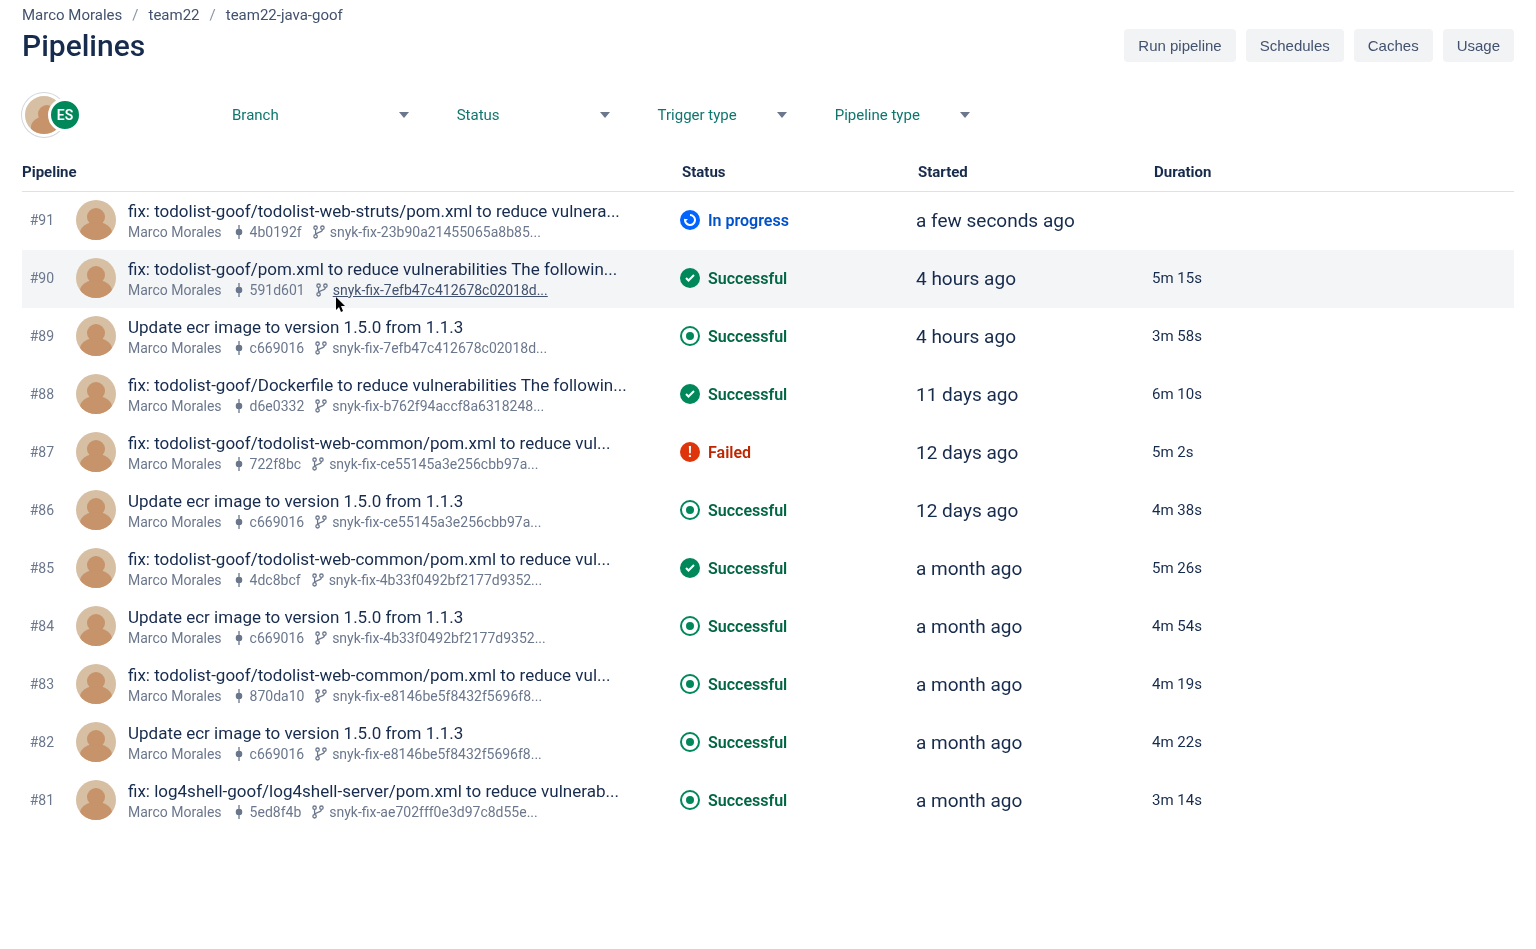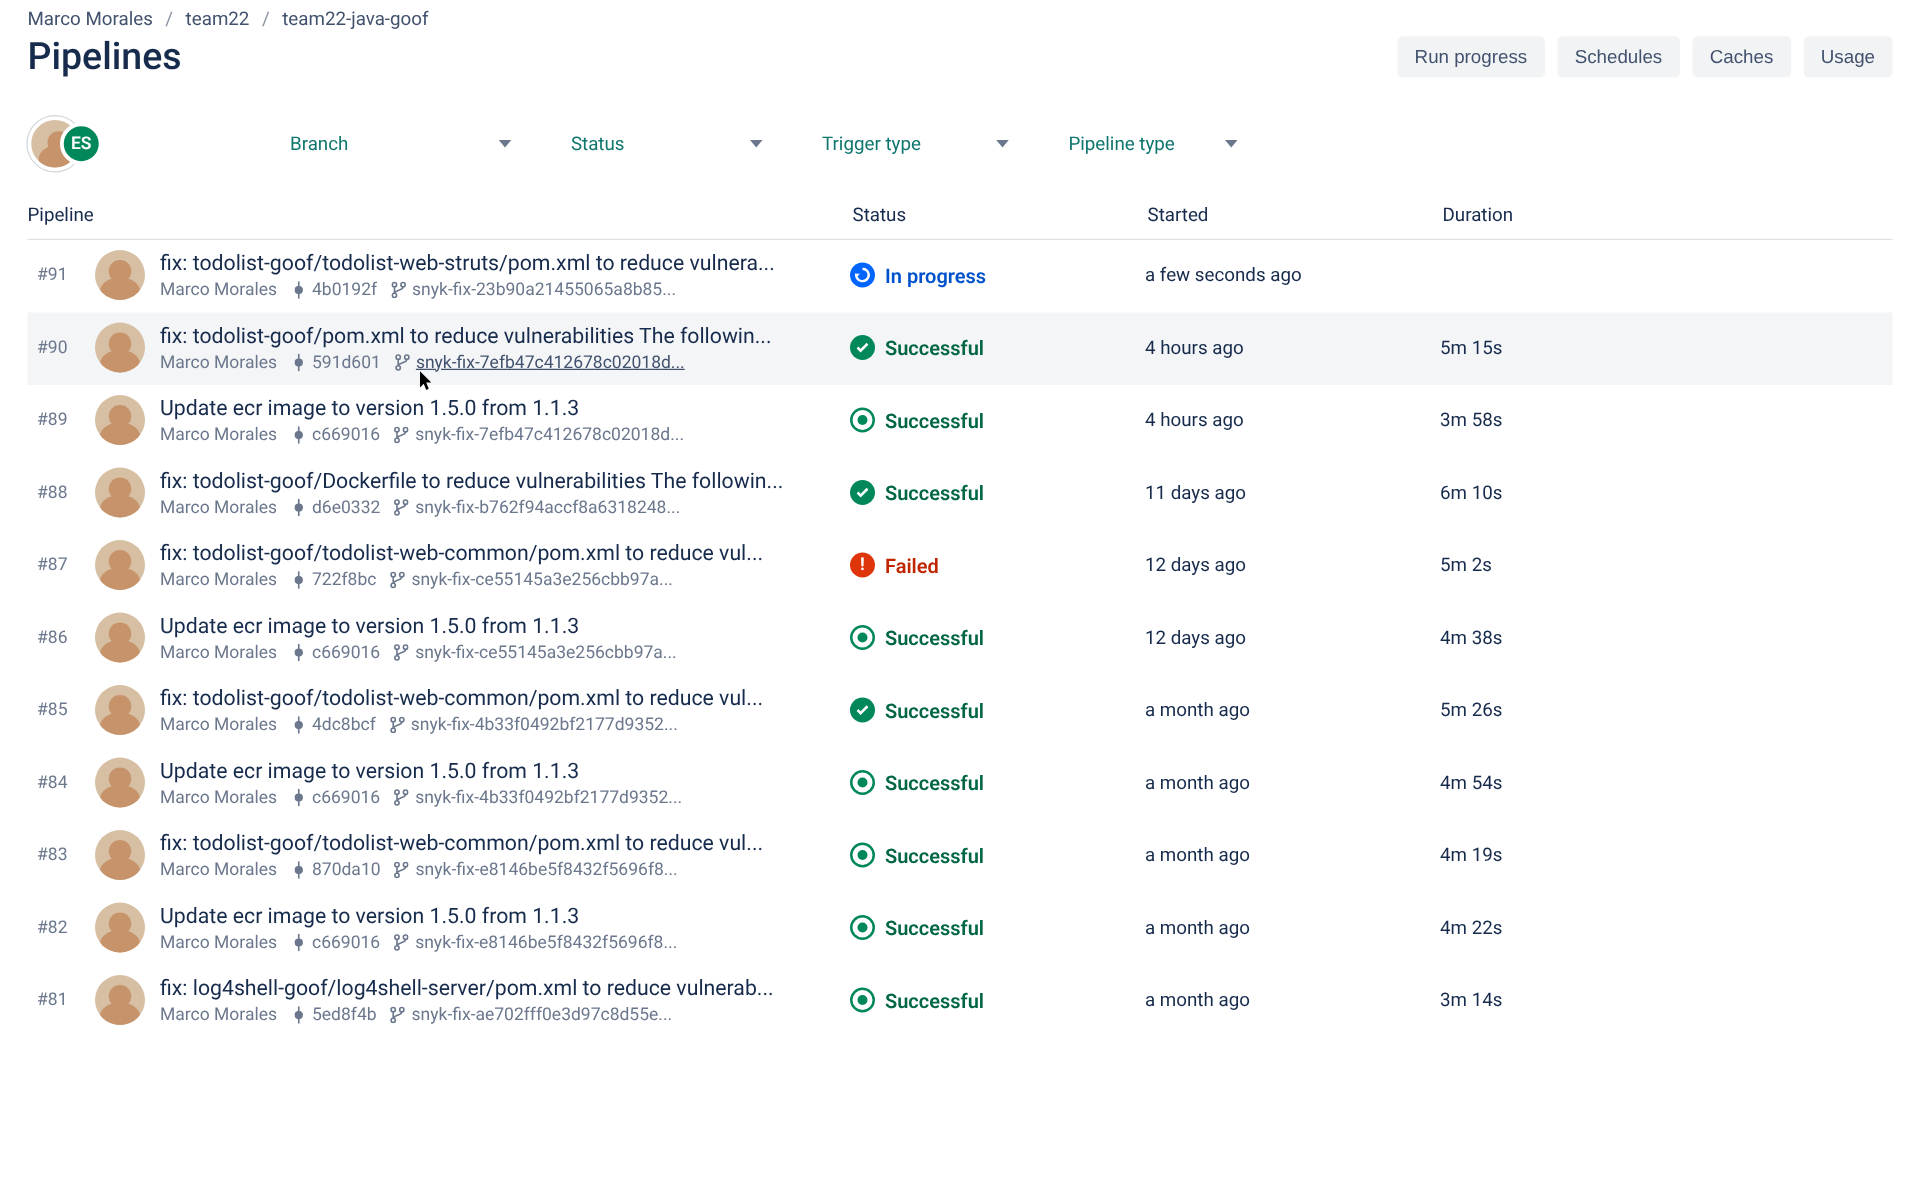--- a/index.html
+++ b/index.html
@@ -19,21 +19,21 @@
   .filter-row { display:flex; align-items:center; gap:32px; margin-top:30px; margin-bottom:16px; }
   .avatar-pair { display:flex; align-items:center; }
   .avatar-photo { width:44px; height:44px; border-radius:50%; background:#d7bfa3; position:relative; overflow:hidden; border:3px solid #fff; box-shadow:0 0 0 1px #d3d6db; }
   .avatar-photo::before{content:"";position:absolute;top:9px;left:13px;width:18px;height:18px;background:#c6936a;border-radius:50%;}
   .avatar-photo::after{content:"";position:absolute;bottom:-4px;left:6px;width:32px;height:22px;background:#c6936a;border-radius:50% 50% 0 0;}
   .avatar-badge { width:34px; height:34px; border-radius:50%; background:#00875a; color:#ffffff; display:flex; align-items:center; justify-content:center; font-size:14px; font-weight:600; margin-left:-18px; border:3px solid #fff; z-index:2; position:relative;}
   .filter { display:flex; align-items:center; gap:60px; color:#0f766e; font-size:15px; cursor:pointer; padding:6px 8px;}
   .filter .chev { width:0;height:0;border-left:5px solid transparent;border-right:5px solid transparent;border-top:6px solid #6b778c; }
   .filter.branch{ margin-left:110px; gap:120px;}
   
-  .thead { display:flex; border-bottom:1px solid #dfe1e6; padding:10px 0; font-weight:400; font-size:15px; color:#172b4d;}
+  .thead { display:flex; border-bottom:1px solid #dfe1e6; padding:10px 0; font-weight:700; font-size:15px; color:#172b4d;}
   .col-pipeline{ flex:0 0 660px; }
   .col-status{ flex:0 0 236px; }
   .col-started{ flex:0 0 236px; }
   .col-duration{ flex:1 1 auto; }
   
   .row { display:flex; align-items:center; border-bottom:none; padding:8px 0 10px 0;justify-content:center; }
   .row.hovered { background:#f4f5f7; }
   .row-num { width:32px; text-align:right; color:#6b778c; font-size:14px; }
   .row-avatar { margin-left:22px; }
   .row-avatar .avatar-photo{ width:40px;height:40px; border:none; box-shadow:none;}
@@ -52,61 +52,61 @@
   .status-cell.inprog .ic{ background:#0065ff; }
   .status-cell.inprog .ic svg{ width:12px;height:12px; }
   .status-cell.success{ color:#006644;}
   .status-cell.success .ic{ border:2px solid #00875a; box-sizing:border-box;}
   .status-cell.success .ic.filled{ background:#00875a; border:none;}
   .status-cell.success .ic .dot{ width:8px;height:8px;border-radius:50%;background:#00875a;}
   .status-cell.success .ic.filled svg{width:12px;height:12px;}
   .status-cell.failed{ color:#bf2600;}
   .status-cell.failed .ic{ background:#de350b;}
   .status-cell.failed .ic span{ color:#fff; font-weight:700; font-size:14px; line-height:1;}
-  .started-cell{ flex:0 0 236px; color:#172b4d; font-size:15px;}
+  .started-cell{ flex:0 0 236px; color:#172b4d; font-size:19px;}
   .duration-cell{ flex:1 1 auto; color:#172b4d; font-size:15px;}
   
   .cursor { position:absolute; left:333px; top:296px; font-size:18px; pointer-events:none; color:#000;}
 </style>
 </head>
 <body>
 
 <div class="page">
   <nav class="breadcrumbs">
     <a class="bc-item">Marco Morales</a>
     <span class="bc-sep">/</span>
     <a class="bc-item">team22</a>
     <span class="bc-sep">/</span>
     <a class="bc-item">team22-java-goof</a>
   </nav>
 
   <div class="header-row">
     <h1 class="page-title">Pipelines</h1>
     <div class="header-actions">
-      <button class="btn">Run progress</button>
+      <button class="btn">Run pipeline</button>
       <button class="btn">Schedules</button>
       <button class="btn">Caches</button>
       <button class="btn">Usage</button>
     </div>
   </div>
 
   <div class="filter-row">
     <div class="avatar-pair">
       <div class="avatar-photo"></div>
       <div class="avatar-badge">ES</div>
     </div>
     <div class="filter branch">
       <span>Branch</span>
       <span class="chev"></span>
     </div>
     <div class="filter" style="gap:100px">
       <span>Status</span>
       <span class="chev"></span>
     </div>
-    <div class="filter" style="gap:60px">
+    <div class="filter" style="gap:40px">
       <span>Trigger type</span>
       <span class="chev"></span>
     </div>
     <div class="filter" style="gap:40px">
       <span>Pipeline type</span>
       <span class="chev"></span>
     </div>
   </div>
 
   <div class="thead">

